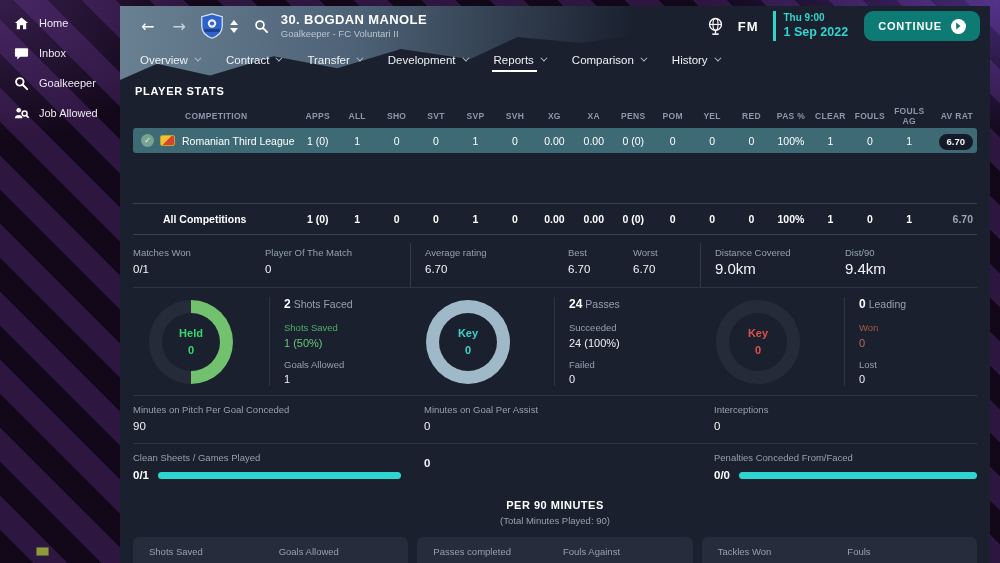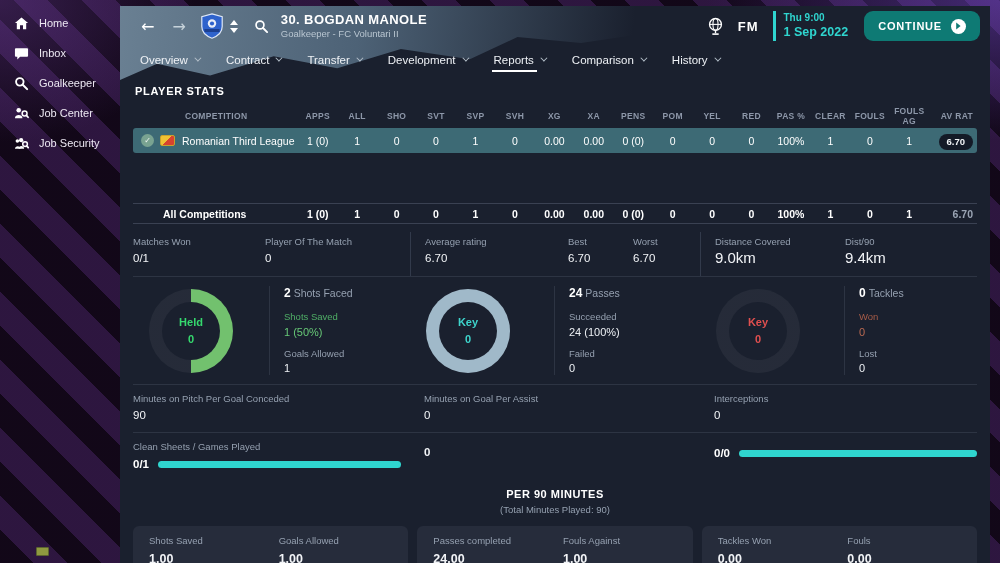--- a/index.html
+++ b/index.html
@@ -77,21 +77,21 @@
   .th-comp { padding-left:52px; }
   .row-data { background:var(--rowhl,#3d6a75); border-radius:3px; height:25px; margin-top:2px; }
   .status-circ { width:13px; height:13px; border-radius:50%; background:#79a391; color:#eef5f0;
     font-size:8px; display:flex; align-items:center; justify-content:center; flex:0 0 13px; }
   .flag { width:15px; height:11px; border-radius:2px; margin-left:6px; flex:0 0 15px;
     background:linear-gradient(135deg,#f0c233 0 48%, #d8432e 48%); border:1px solid #caa12b; }
   .comp-name { margin-left:7px; font-size:10.5px; color:#fff; }
   .pill { display:inline-block; background:#141a27; border-radius:9px; padding:2.5px 8px;
     font-size:9.5px; font-weight:bold; color:#f2f4f7; }
   .table-gap { height:50px; }
-  .row-total { height:21px; border-top:1px solid #3a4152; border-bottom:1px solid #3a4152; }
+  .row-total { height:32px; border-top:1px solid #3a4152; border-bottom:1px solid #3a4152; }
   .row-total .total-label { padding-left:30px; font-size:10.5px; font-weight:bold; color:#fff; }
   .row-total .cell-num { font-weight:bold; }
   .total-rating { font-size:10.5px; font-weight:bold; color:#9aa4b4; }
 
   
   .sgrid { display:grid; grid-template-columns:277px 290px 1fr; }
   .vline { border-left:1px solid #323a4b; }
   .hline-t { border-top:1px solid #2d3443; }
 
   .stat-label { font-size:9.5px; color:#95a0b0; }
@@ -178,34 +178,21 @@
     </div>
     <div class="side-item">
       <span class="sicon">
         <svg width="15" height="15" viewBox="0 0 16 16">
             <circle cx="5" cy="4.4" r="2.4" fill="#fff"></circle>
             <path d="M1 13 c0 -4.4 8 -4.4 8 0 z" fill="#fff"></path>
             <circle cx="11.3" cy="8" r="2.6" fill="none" stroke="#fff" stroke-width="1.6"></circle>
             <line x1="13.2" y1="10" x2="15" y2="12" stroke="#fff" stroke-width="1.8" stroke-linecap="round"></line>
           </svg>
       </span>
-      <span>Job Center</span>
-    </div>
-    <div class="side-item">
-      <span class="sicon">
-        <svg width="15" height="15" viewBox="0 0 16 16">
-            <circle cx="3.6" cy="5.4" r="1.9" fill="#fff"></circle>
-            <circle cx="7.6" cy="4.4" r="2.3" fill="#fff"></circle>
-            <path d="M1 13.6 c0 -3.6 6 -3.6 6 0 z" fill="#fff"></path>
-            <path d="M4.8 13.6 c0 -4 6 -4 6 0 z" fill="#fff"></path>
-            <circle cx="11.8" cy="8.6" r="2.5" fill="none" stroke="#fff" stroke-width="1.6"></circle>
-            <line x1="13.6" y1="10.6" x2="15.2" y2="12.4" stroke="#fff" stroke-width="1.8" stroke-linecap="round"></line>
-          </svg>
-      </span>
-      <span>Job Security</span>
+      <span>Job Allowed</span>
     </div>
   </nav>
   <div class="mini-icon"></div>
 
   <main class="panel">
     <div class="texture"></div>
 
     <div class="topbar">
       <span class="nav-arrow">←</span>
       <span class="nav-arrow fwd">→</span>
@@ -443,21 +430,21 @@
         </div>
         <div class="c3 hline-t col-tackles">
           <div class="donut" style="background: conic-gradient(rgb(42, 48, 64) 0deg, rgb(42, 48, 64) 0%, rgba(255, 255, 255, 0.05) 0%, rgba(255, 255, 255, 0.05) 100%);">
             <div class="center" style="color: rgb(224, 79, 79);">
               <span>Key</span>
               <span>0</span>
             </div>
           </div>
           <div class="dsep"></div>
           <div class="dlabels">
-            <div class="dl-head"><b>0</b><span>Tackles</span></div>
+            <div class="dl-head"><b>0</b><span>Leading</span></div>
             <div class="dl-group g1">
               <div class="dl-label">Won</div>
               <div class="dl-value">0</div>
             </div>
             <div class="dl-group g2">
               <div class="dl-label">Lost</div>
               <div class="dl-value">0</div>
             </div>
           </div>
         </div>
@@ -485,20 +472,21 @@
             <span class="bar-val">0/1</span>
             <span class="bar-wrap">
                 <span class="bar" style="display: block; width: 100%;"></span>
               </span>
           </div>
         </div>
         <div class="c2 hline-t">
           <div class="stat-value" style="font-weight:bold">0</div>
         </div>
         <div class="c3 hline-t">
+          <div class="stat-label">Penalties Conceded From/Faced</div>
           <div class="bar-line">
             <span class="bar-val">0/0</span>
             <span class="bar-wrap" style="max-width:250px">
                 <span class="bar" style="display: block; width: 100%;"></span>
               </span>
           </div>
         </div>
       </div>
 
       <div class="per90-head">

